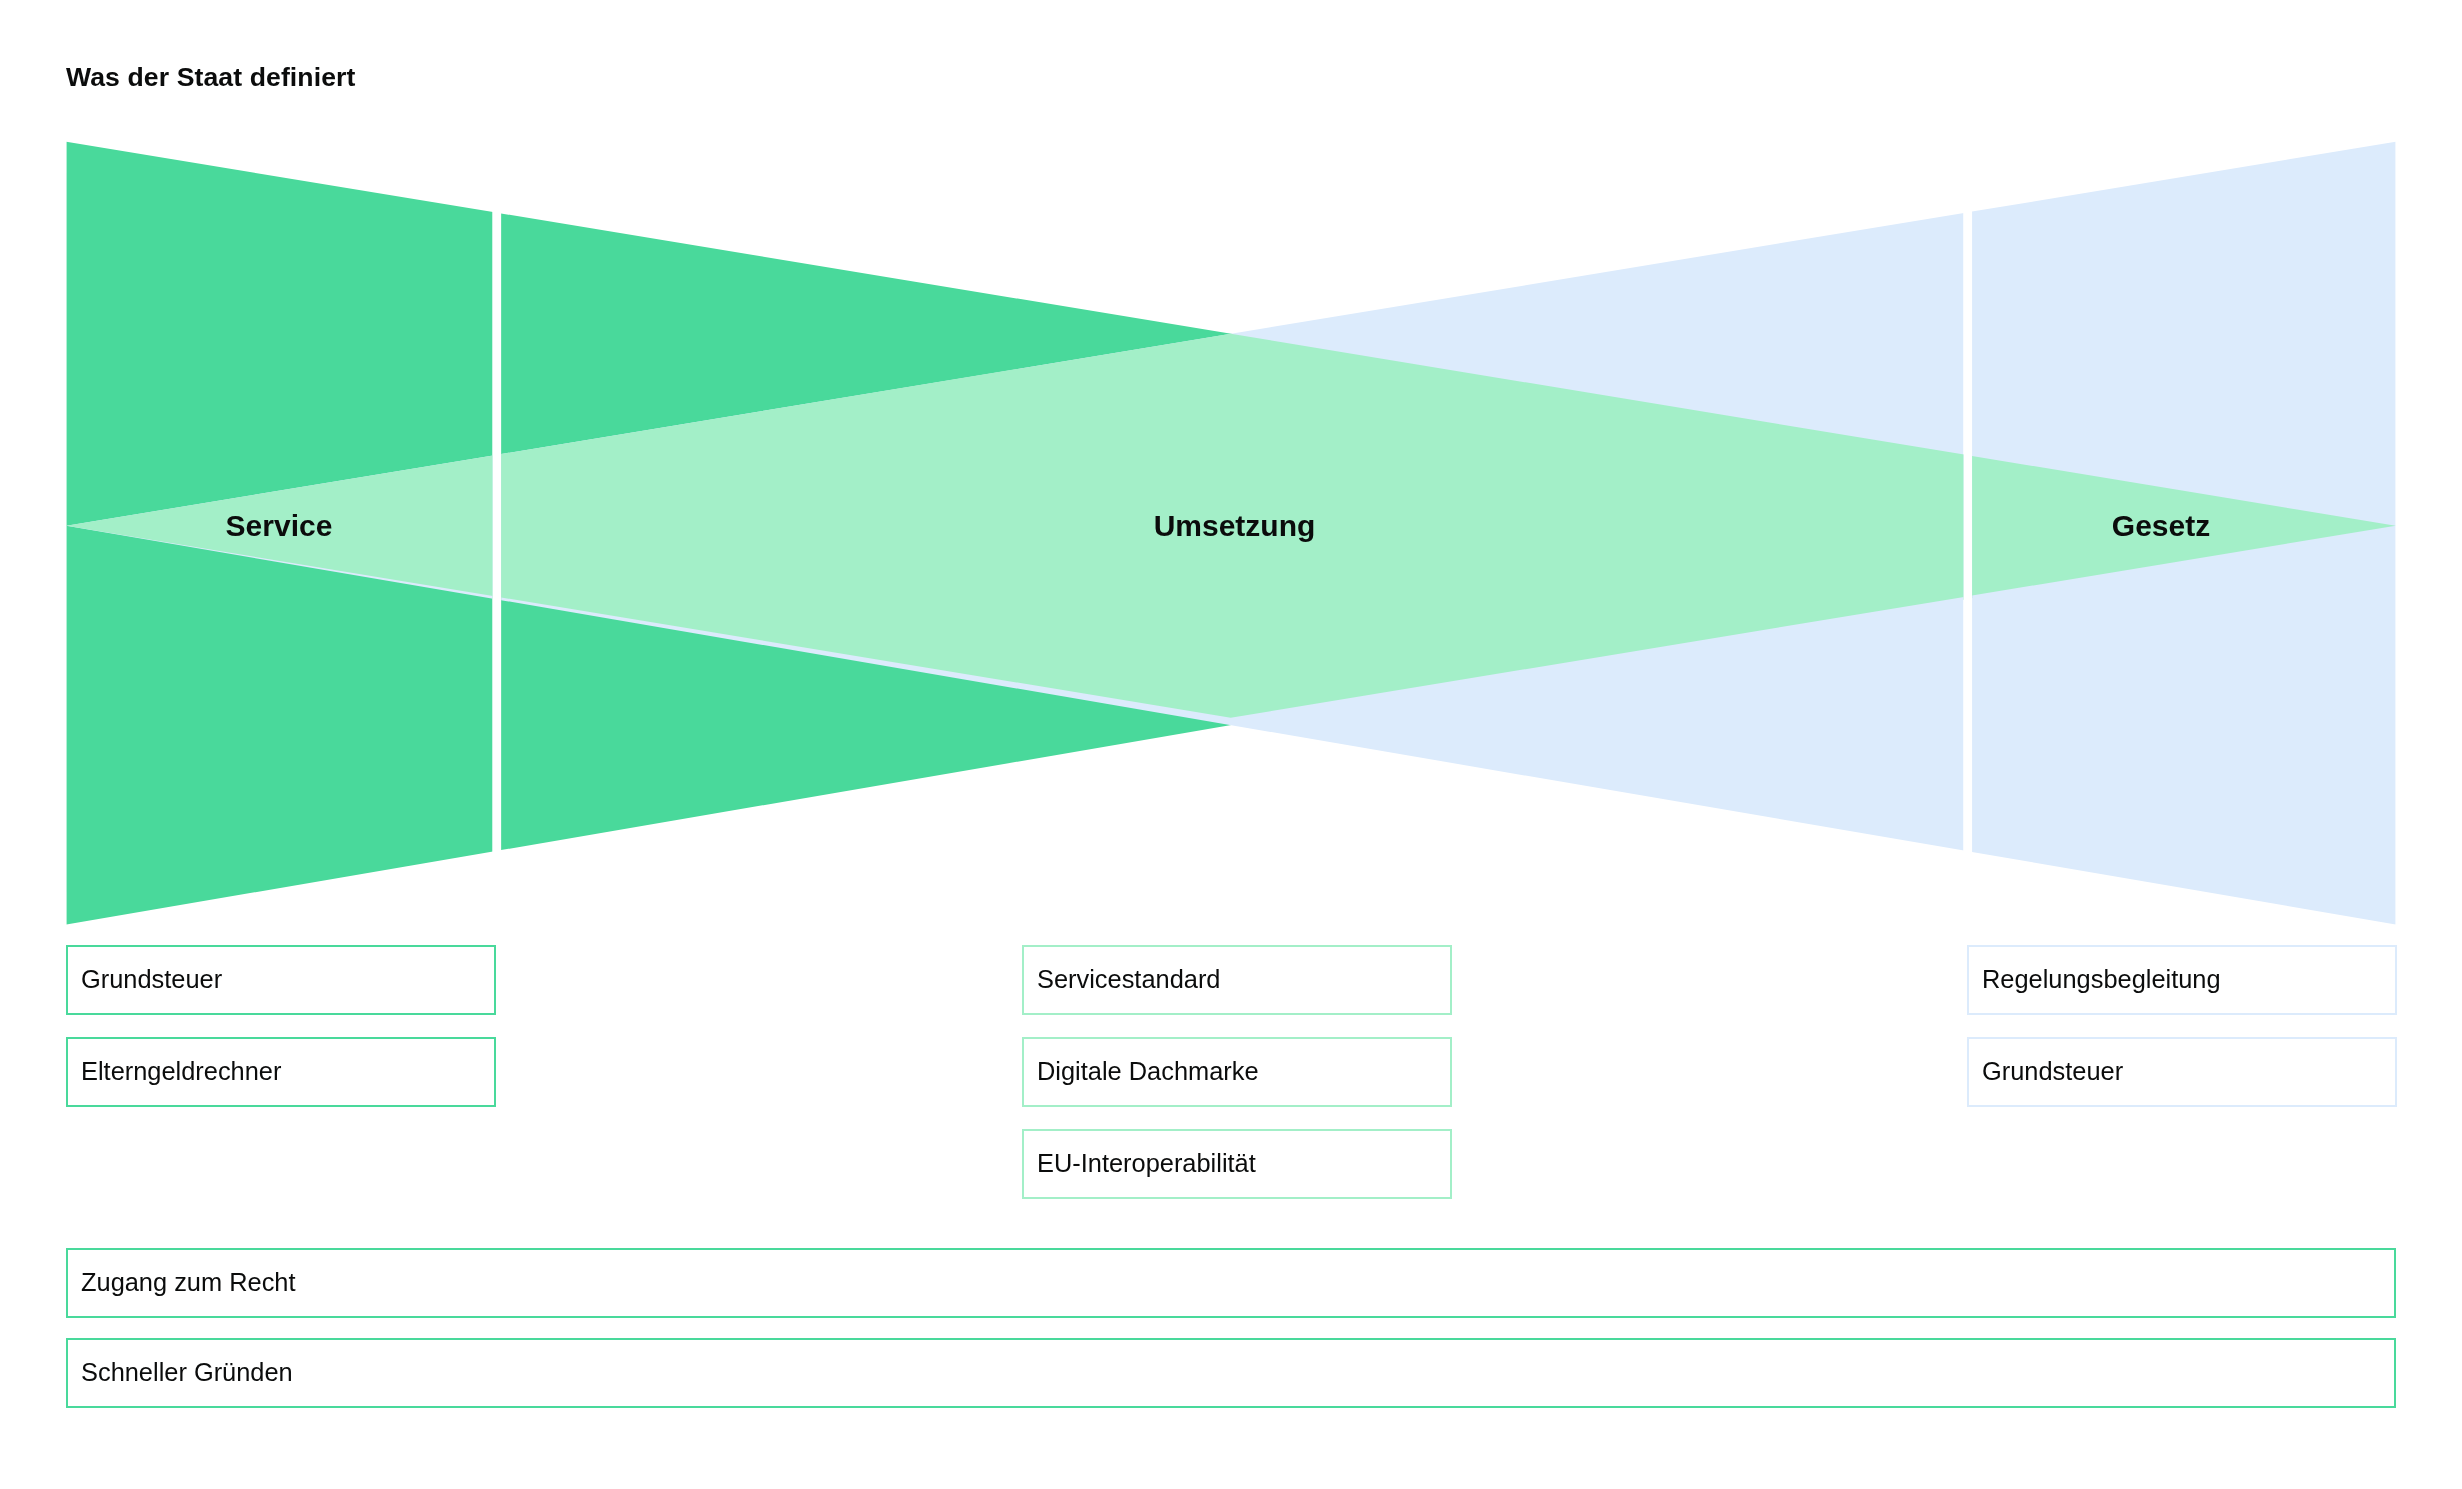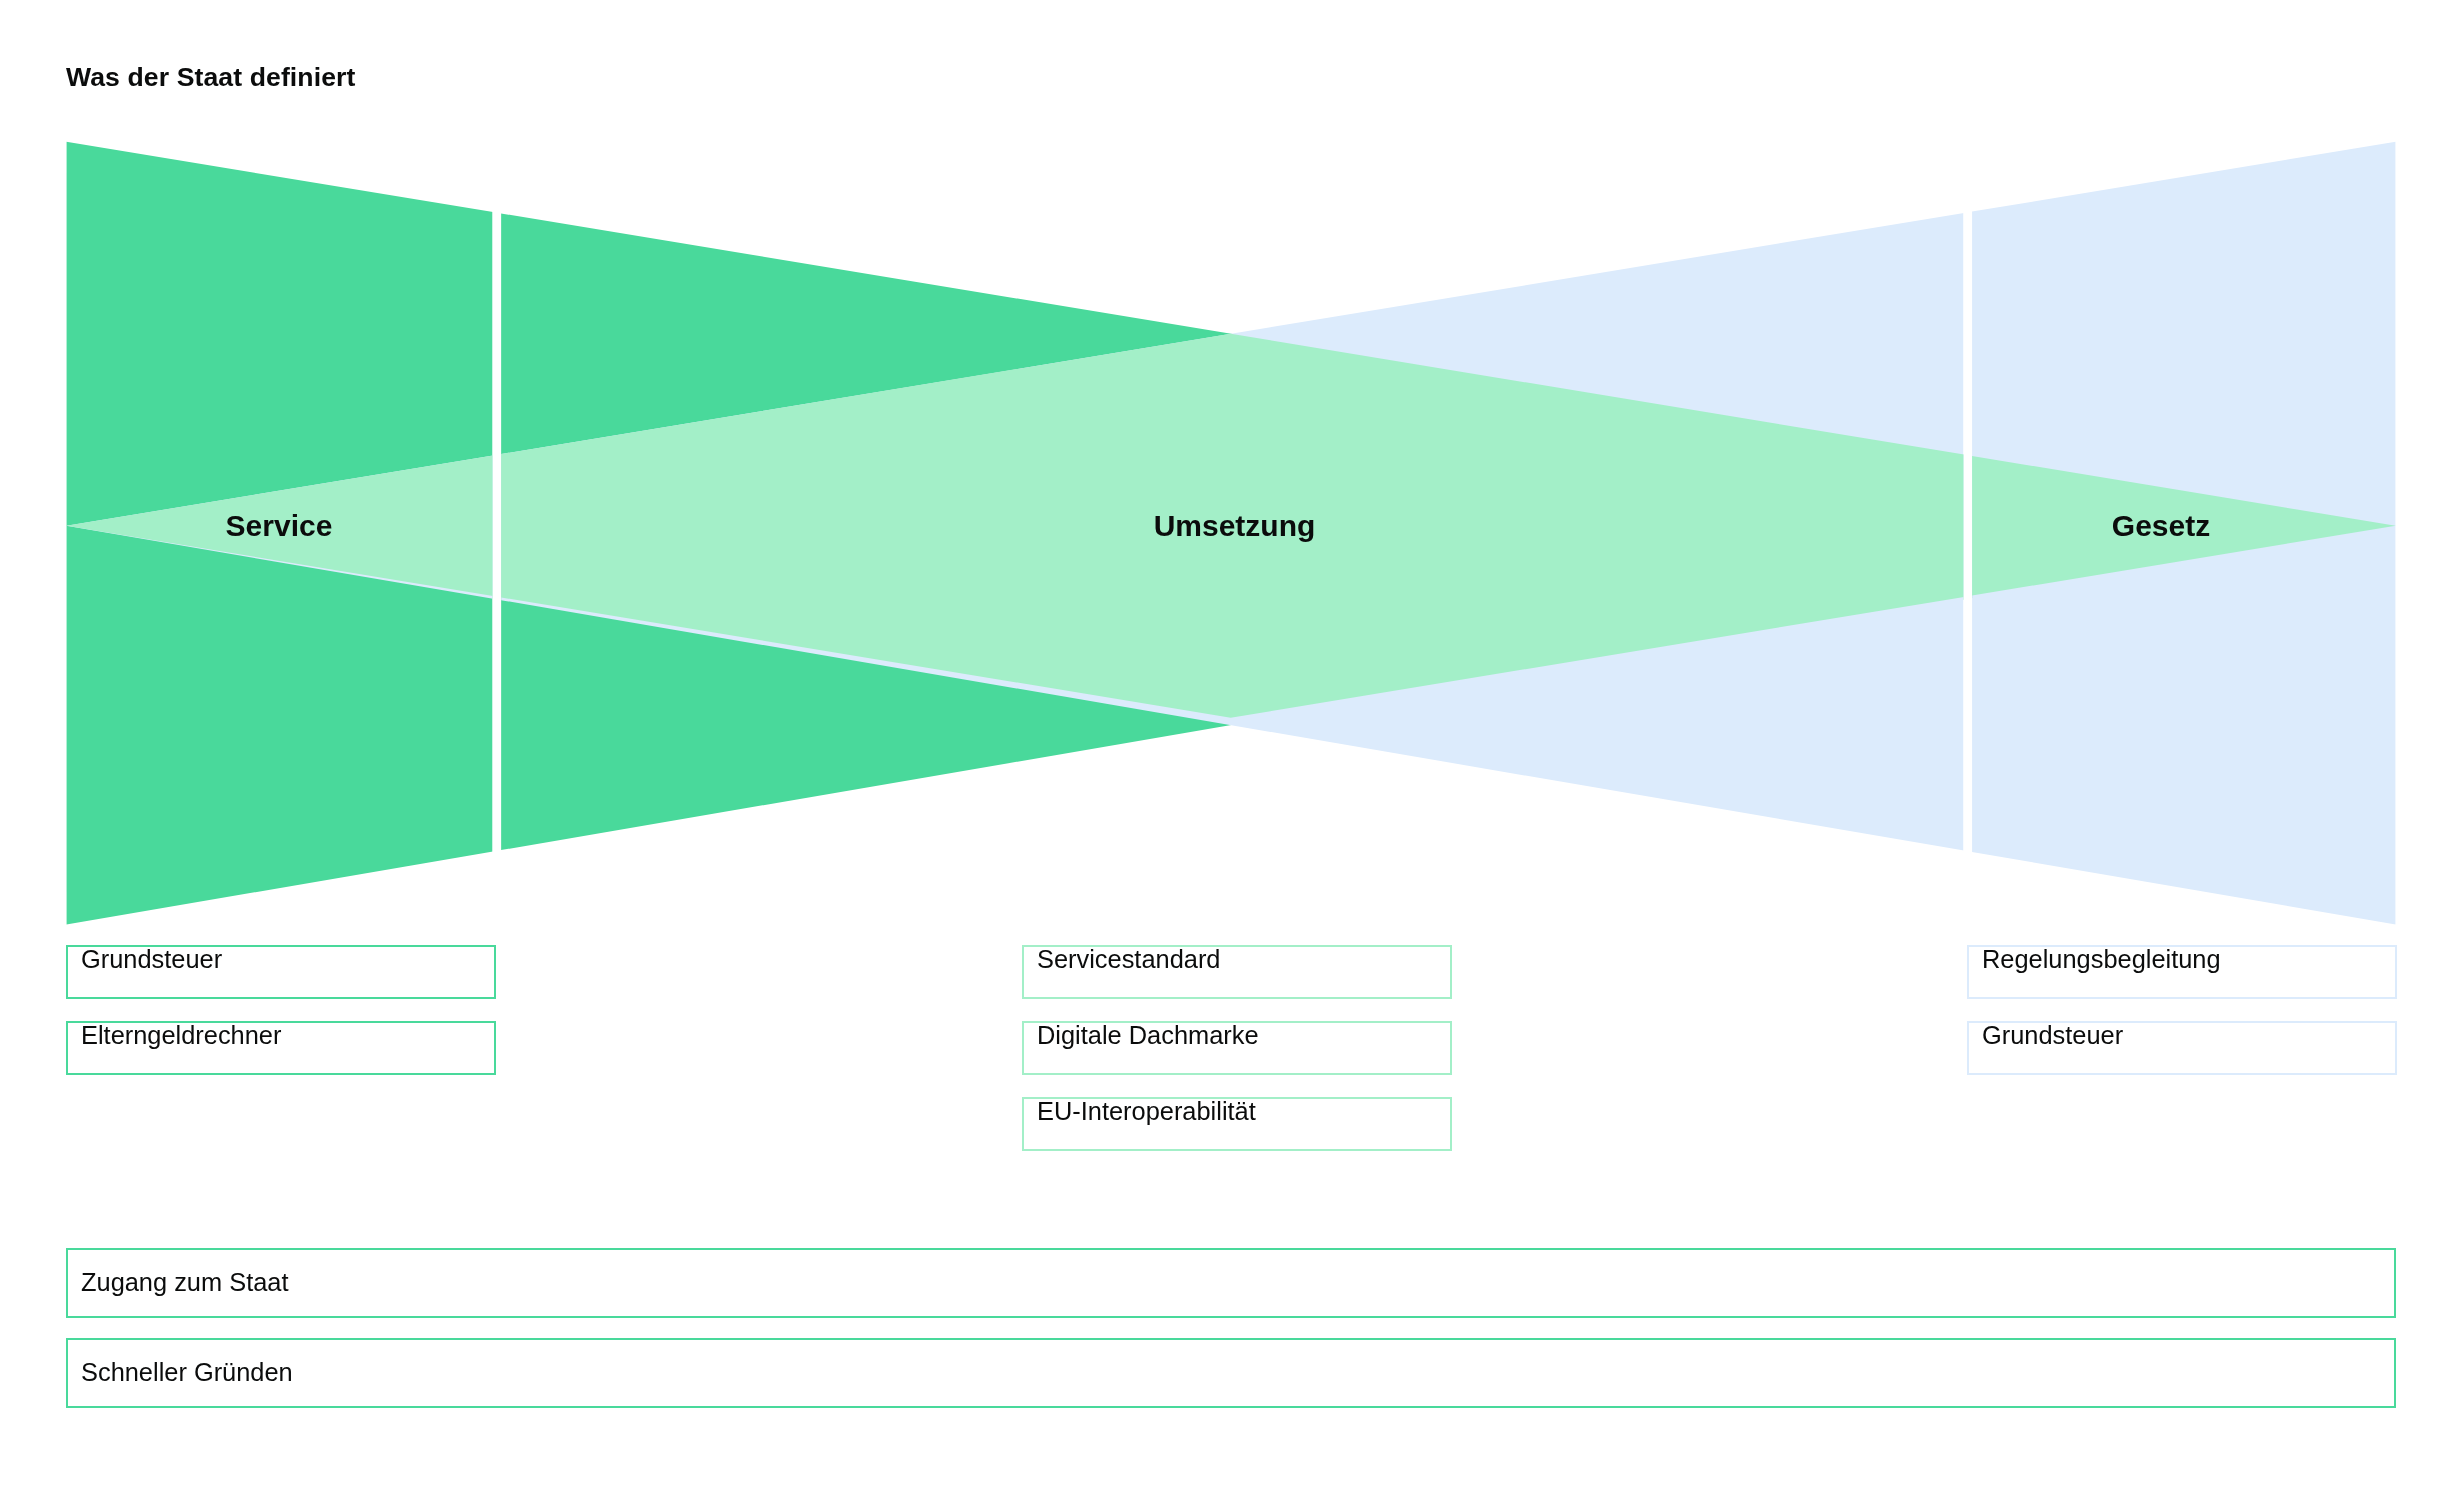--- a/index.html
+++ b/index.html
@@ -66,24 +66,24 @@
   .col {
     position: absolute;
     top: 0;
   }
   #col-left   { left: 66px;  width: 430px; }
   #col-middle { left: 1022px; width: 430px; }
   #col-right  { left: 1967px; width: 430px; }
 
   .item-box {
     box-sizing: border-box;
-    height: 54px;
+    height: 70px;
     margin-bottom: 22px;
     display: flex;
-    align-items: flex-start;
+    align-items: center;
     padding: 0 13px;
     background: #ffffff;
   }
   .item-box .item-label {
     font-size: 25.4px;
     font-weight: 400;
     color: #0b0c0c;
     line-height: 1;
     white-space: nowrap;
   }
@@ -194,19 +194,19 @@
     </div>
     <div class="item-box border-blue-soft">
       <span class="item-label">Grundsteuer</span>
     </div>
   </div>
 
 </div>
 
 <div class="wide-bars">
   <div class="wide-bar">
-    <span class="item-label">Zugang zum Staat</span>
+    <span class="item-label">Zugang zum Recht</span>
   </div>
   <div class="wide-bar">
     <span class="item-label">Schneller Gründen</span>
   </div>
 </div>
 
 
 </body></html>

